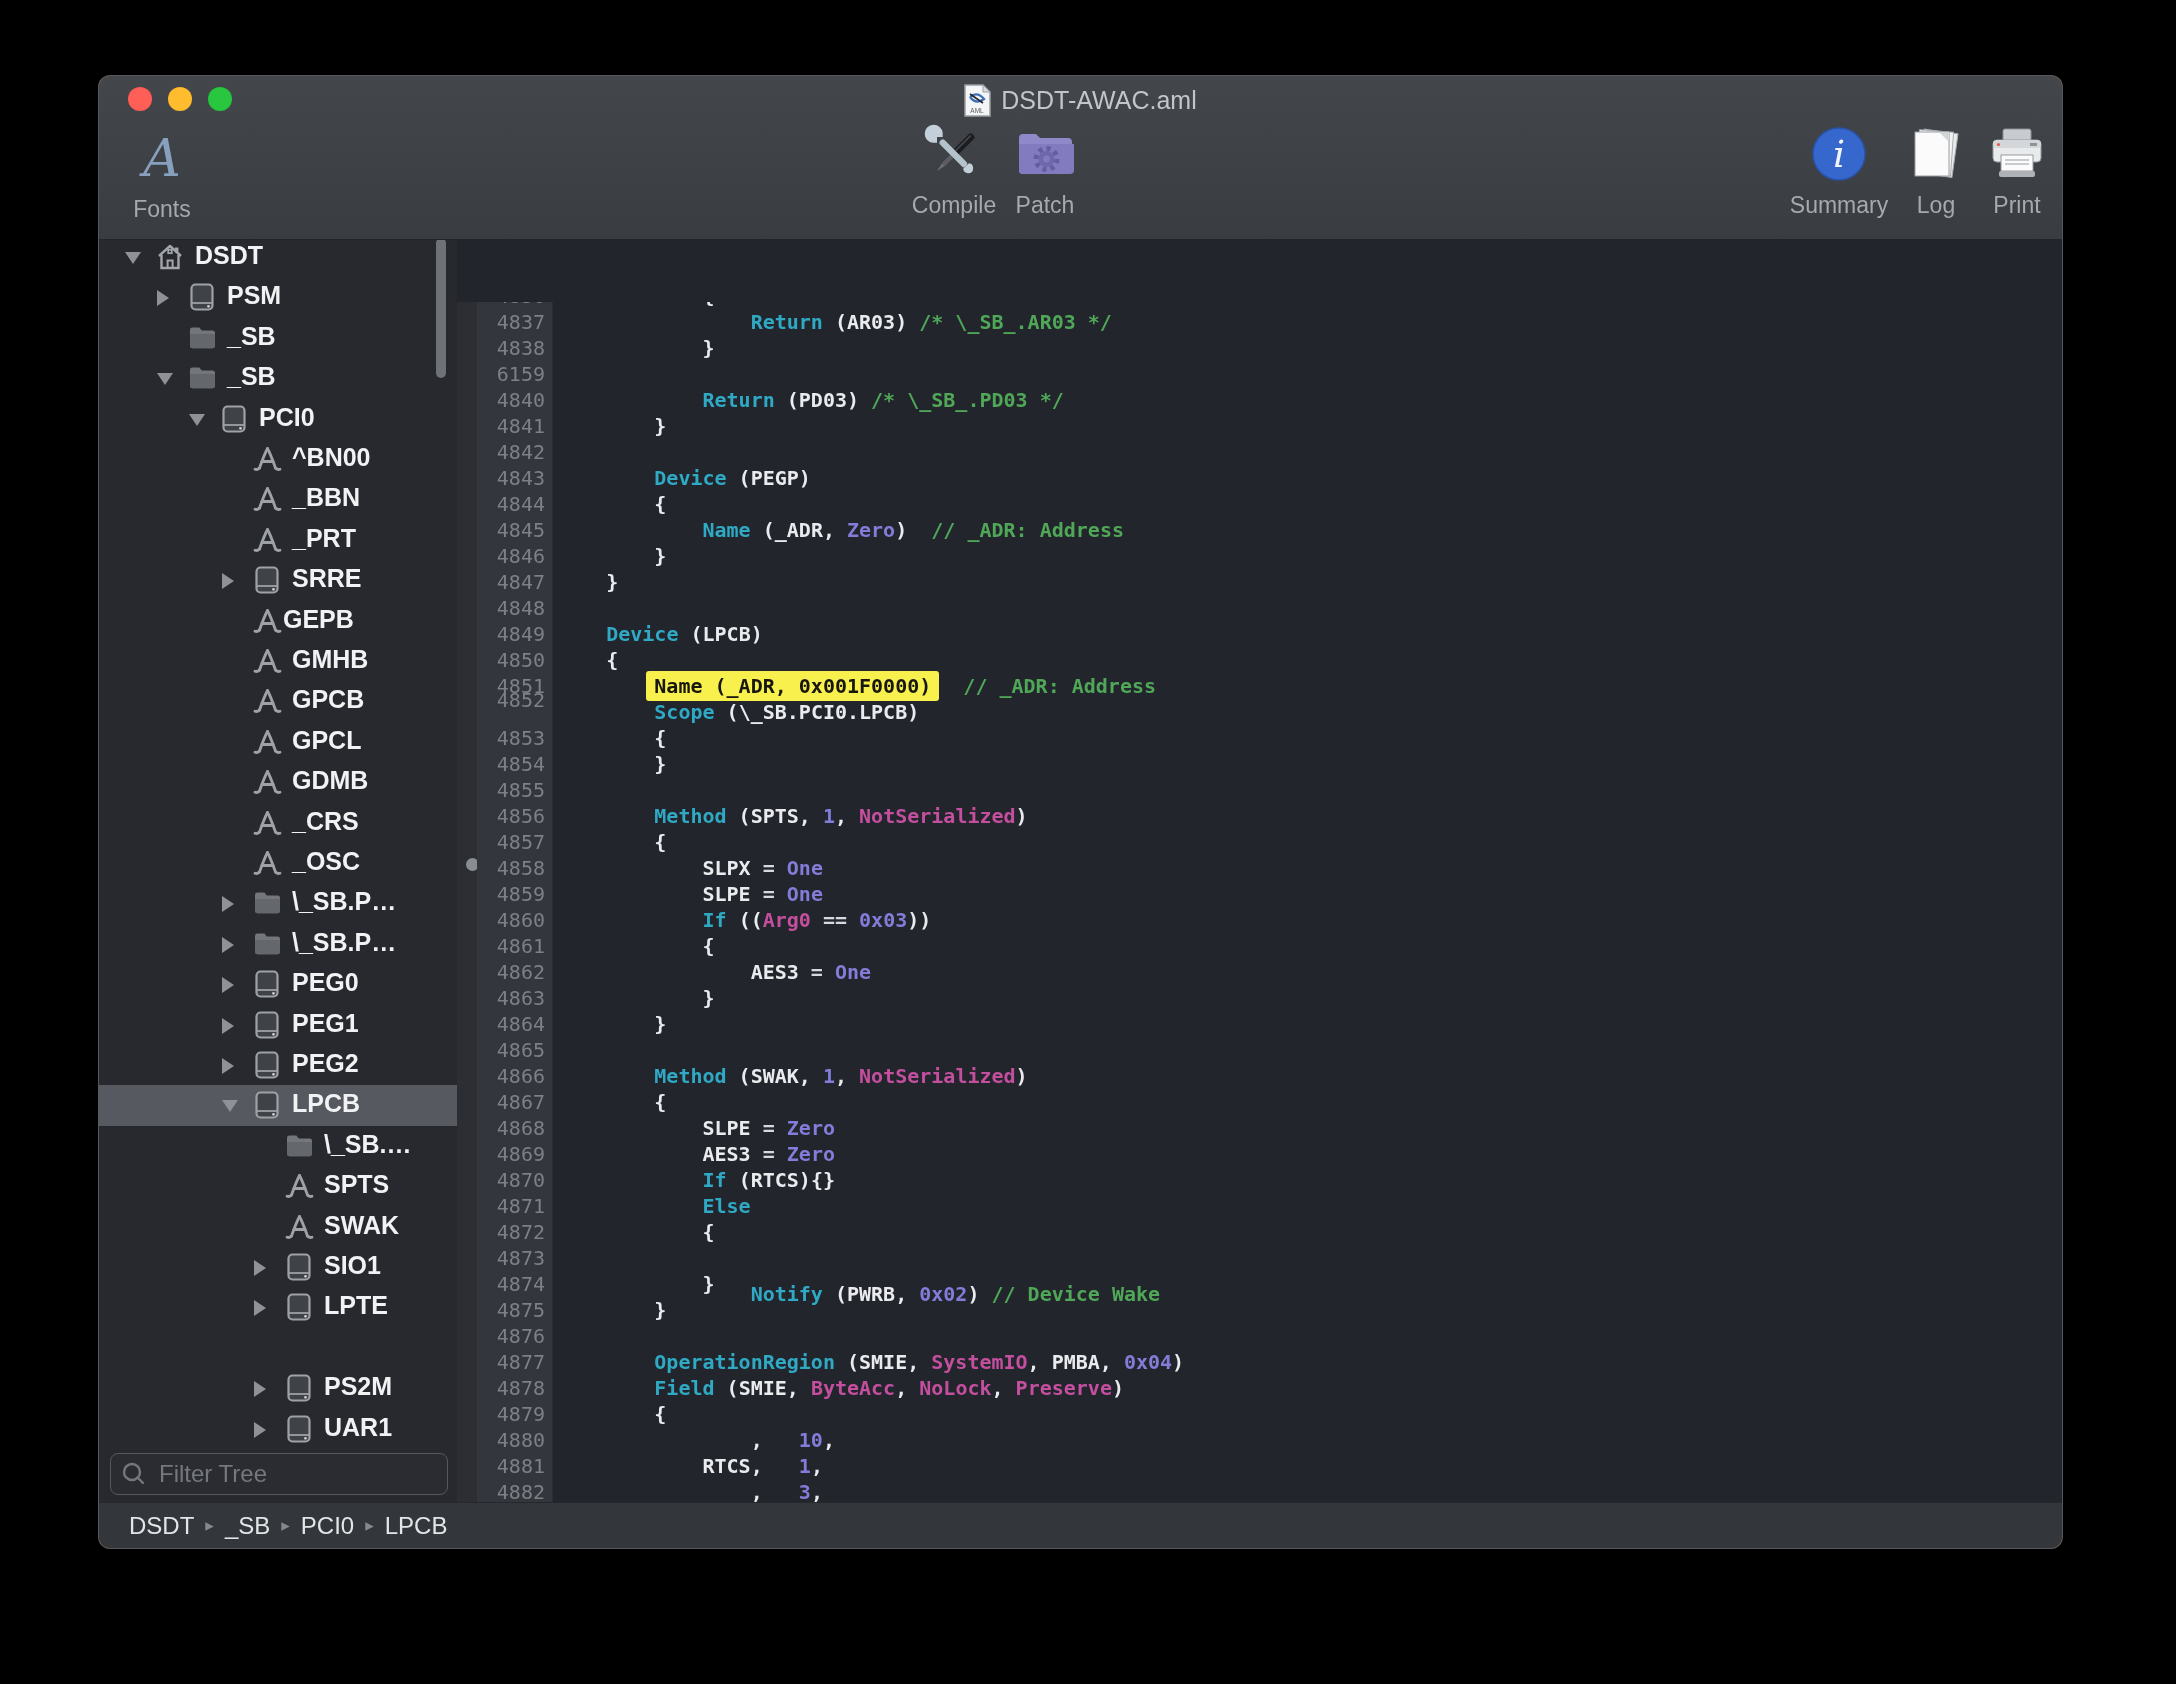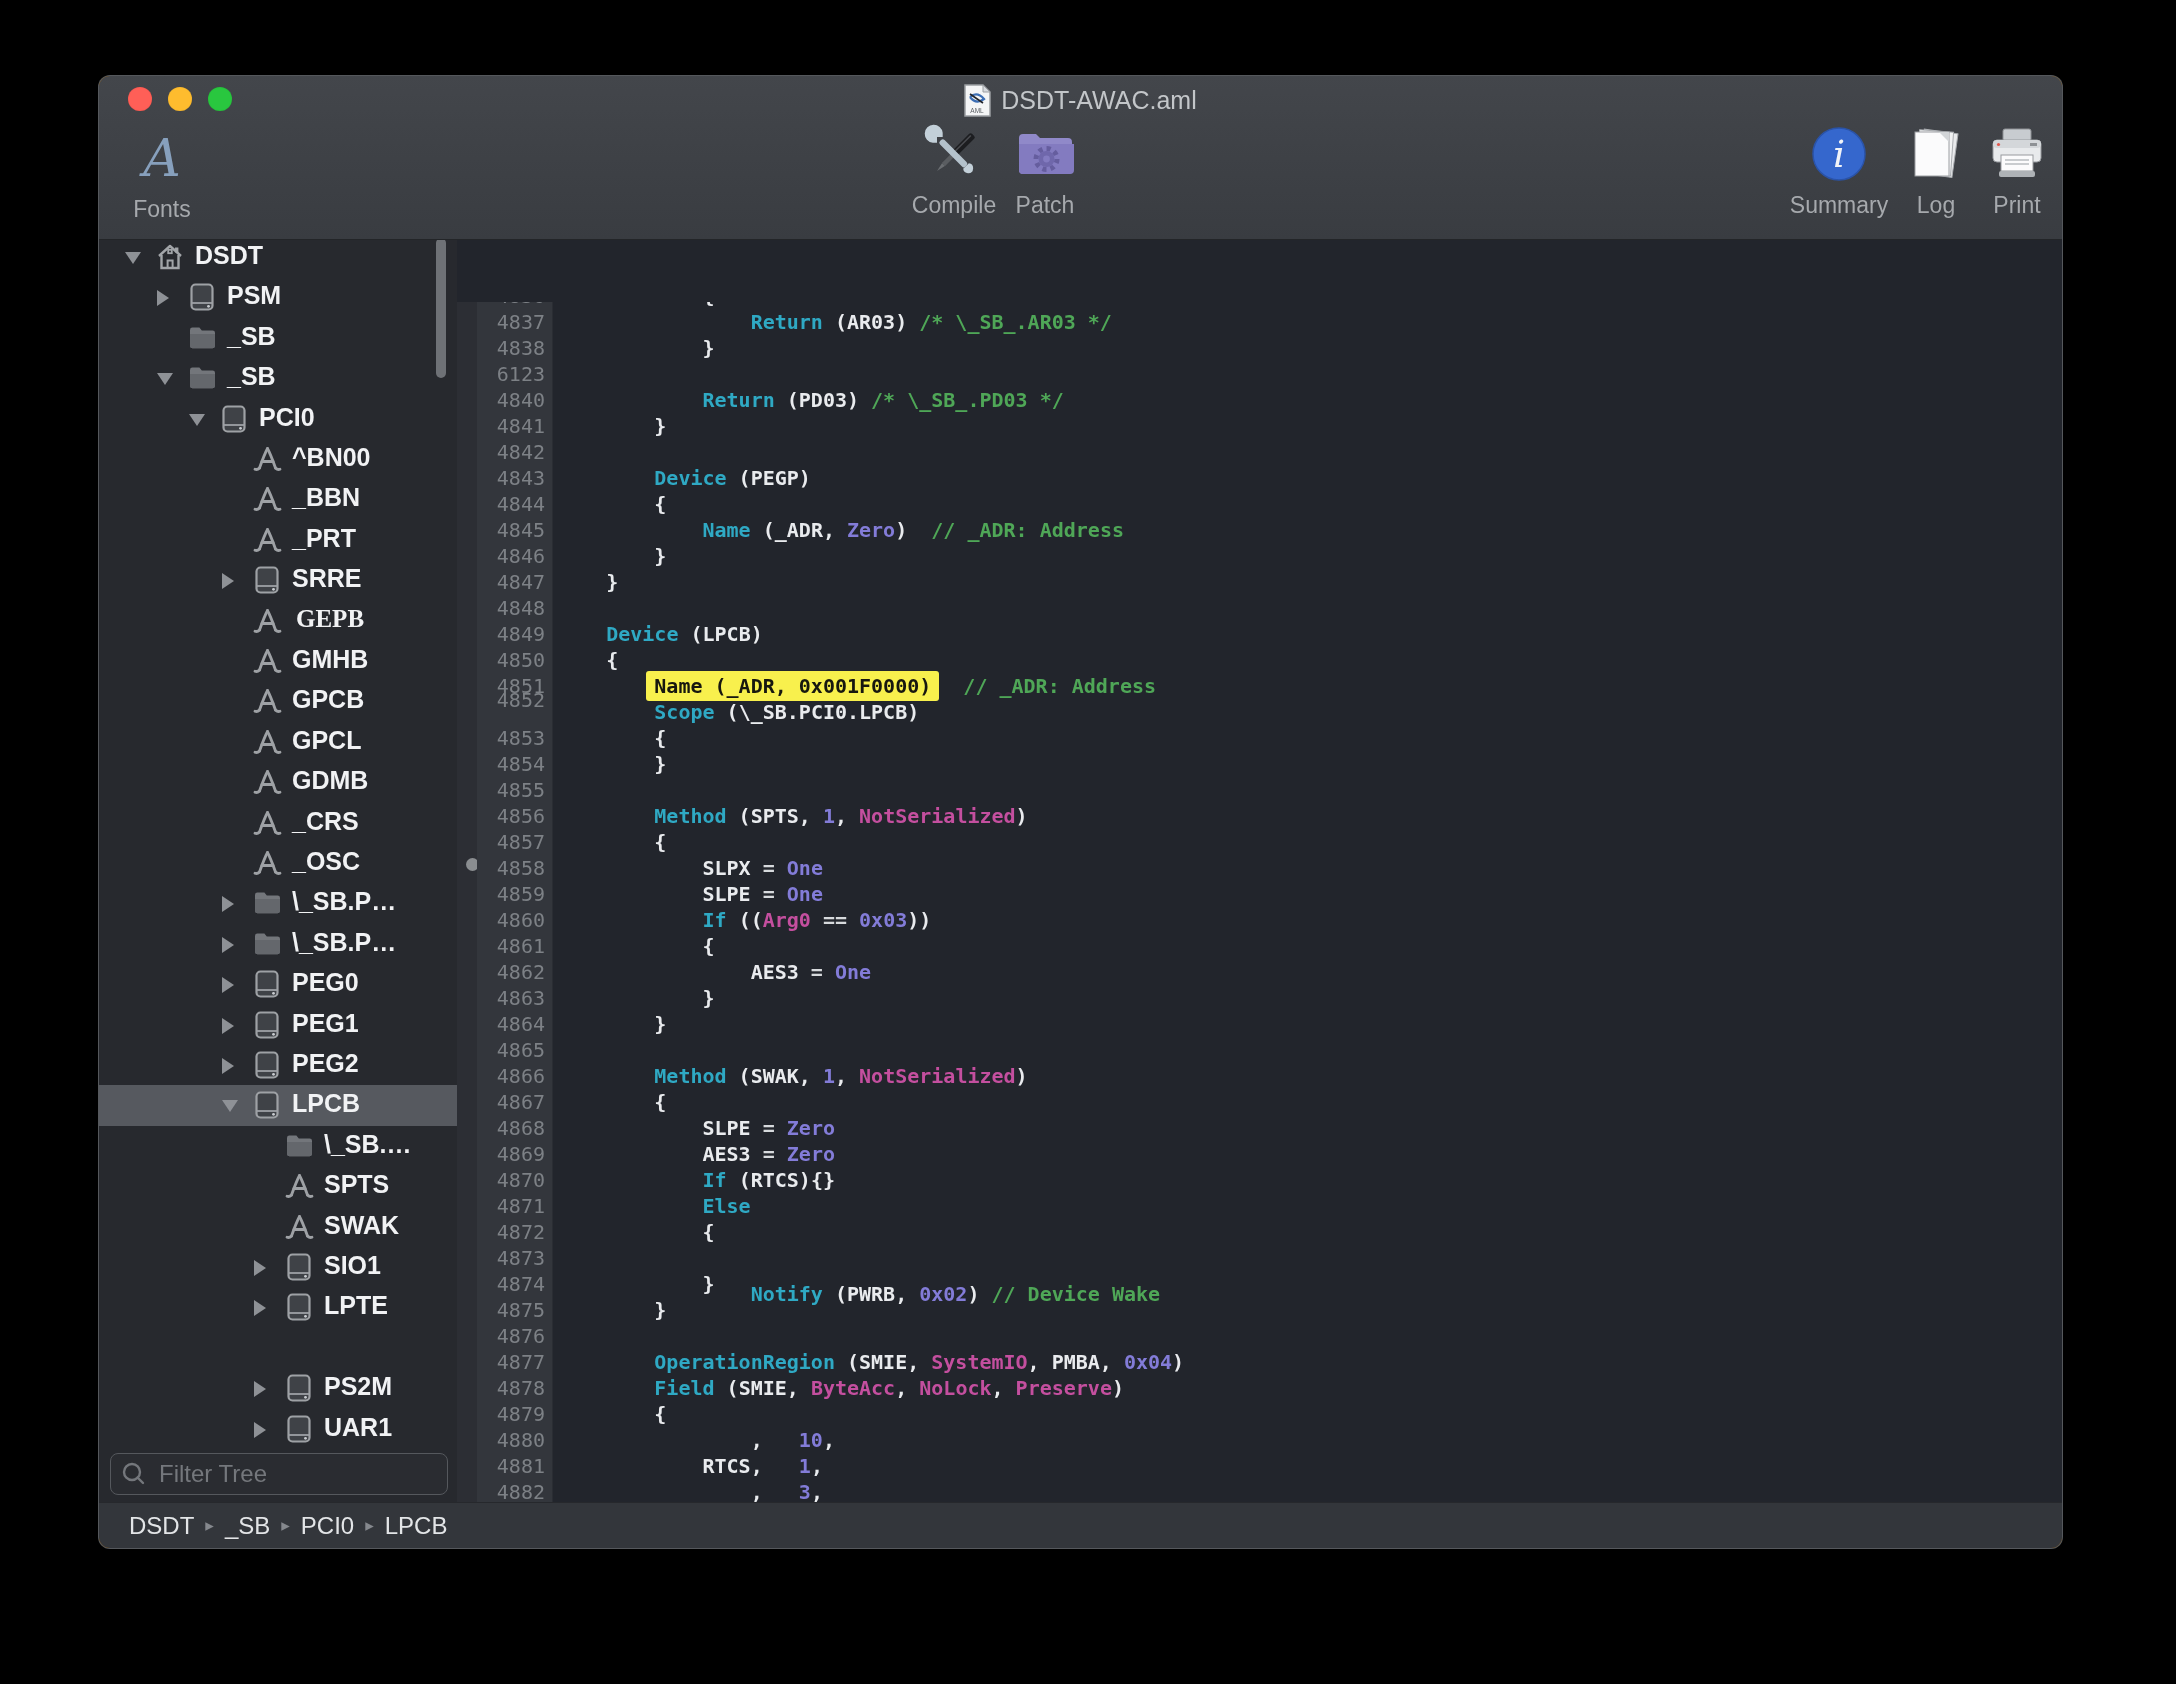--- a/index.html
+++ b/index.html
@@ -328,21 +328,21 @@
             <svg width="30" height="30" viewBox="0 0 30 30">
               <g fill="none" stroke="#9ea1a5" stroke-width="2.8" stroke-linecap="round">
                 <path d="M7.5 24 C10 17 12.5 10 15.5 4.5"></path>
                 <path d="M15.5 4.5 C18.5 10 21 17 23.5 24"></path>
                 <path d="M10 17.5 h11"></path>
                 <path d="M7.5 24 q-2.2 2.2 -4.5 1.2"></path>
                 <path d="M23.5 24 q2.2 2.2 4.5 1.2"></path>
               </g>
             </svg>
           </div>
-          <div class="tlabel" style="left: 197px; font-family: Liberation Serif, serif;">GEPB</div>
+          <div class="tlabel" style="left: 184px;">GEPB</div>
         </div>
         <div class="trow" style="top: 401px;">
           <div class="ticn" style="left: 153px;">
             <svg width="30" height="30" viewBox="0 0 30 30">
               <g fill="none" stroke="#9ea1a5" stroke-width="2.8" stroke-linecap="round">
                 <path d="M7.5 24 C10 17 12.5 10 15.5 4.5"></path>
                 <path d="M15.5 4.5 C18.5 10 21 17 23.5 24"></path>
                 <path d="M10 17.5 h11"></path>
                 <path d="M7.5 24 q-2.2 2.2 -4.5 1.2"></path>
                 <path d="M23.5 24 q2.2 2.2 4.5 1.2"></path>
@@ -583,21 +583,21 @@
     <div class="abs" id="splitdot"></div>
     <div class="abs" id="gutterbg"></div>
     <div class="abs" id="codeclip">
       <div id="codeinner">
           <div class="gnum" style="top: 0px;">4836</div>
           <div class="cline" style="top: 0px;"><span class="tok-p">            </span><span class="tok-n">{</span></div>
           <div class="gnum" style="top: 26px;">4837</div>
           <div class="cline" style="top: 26px;"><span class="tok-p">                </span><span class="tok-k">Return</span><span class="tok-n"> (AR03) </span><span class="tok-c">/* \_SB_.AR03 */</span></div>
           <div class="gnum" style="top: 52px;">4838</div>
           <div class="cline" style="top: 52px;"><span class="tok-p">            </span><span class="tok-n">}</span></div>
-          <div class="gnum" style="top: 78px;">6123</div>
+          <div class="gnum" style="top: 78px;">6159</div>
           <div class="cline" style="top: 78px;"></div>
           <div class="gnum" style="top: 104px;">4840</div>
           <div class="cline" style="top: 104px;"><span class="tok-p">            </span><span class="tok-k">Return</span><span class="tok-n"> (PD03) </span><span class="tok-c">/* \_SB_.PD03 */</span></div>
           <div class="gnum" style="top: 130px;">4841</div>
           <div class="cline" style="top: 130px;"><span class="tok-p">        </span><span class="tok-n">}</span></div>
           <div class="gnum" style="top: 156px;">4842</div>
           <div class="cline" style="top: 156px;"></div>
           <div class="gnum" style="top: 182px;">4843</div>
           <div class="cline" style="top: 182px;"><span class="tok-p">        </span><span class="tok-k">Device</span><span class="tok-n"> (PEGP)</span></div>
           <div class="gnum" style="top: 208px;">4844</div>

